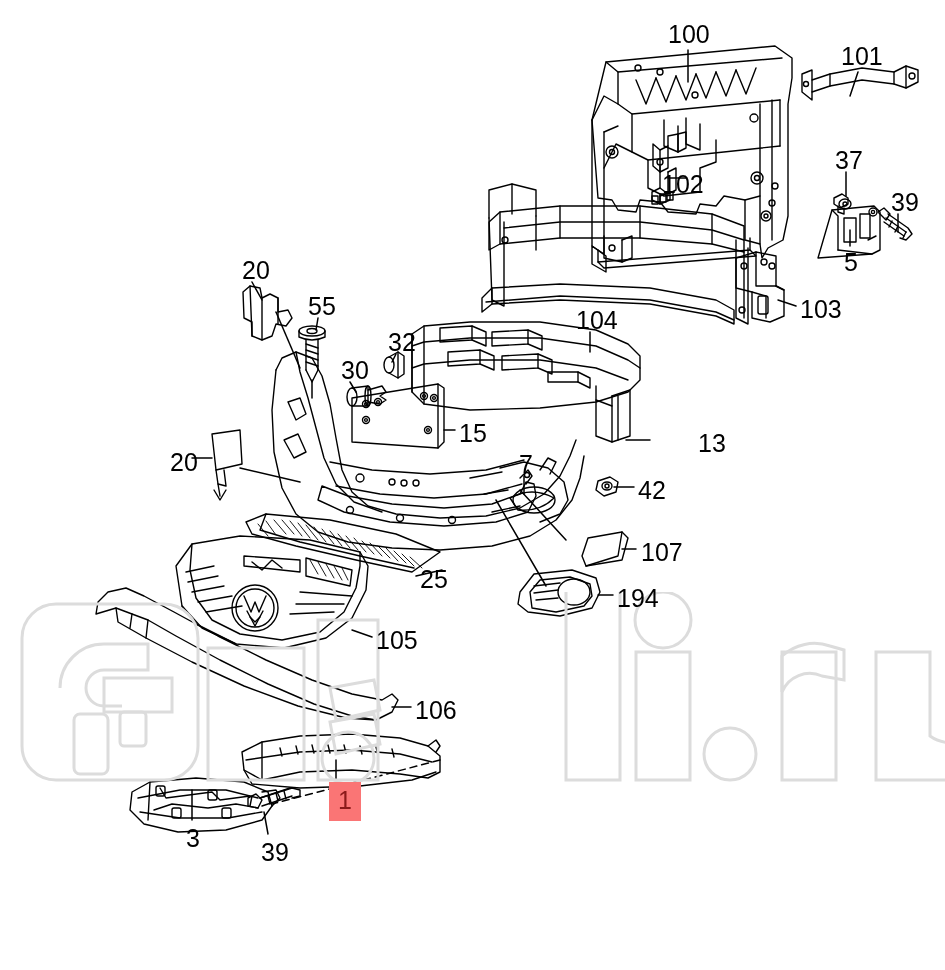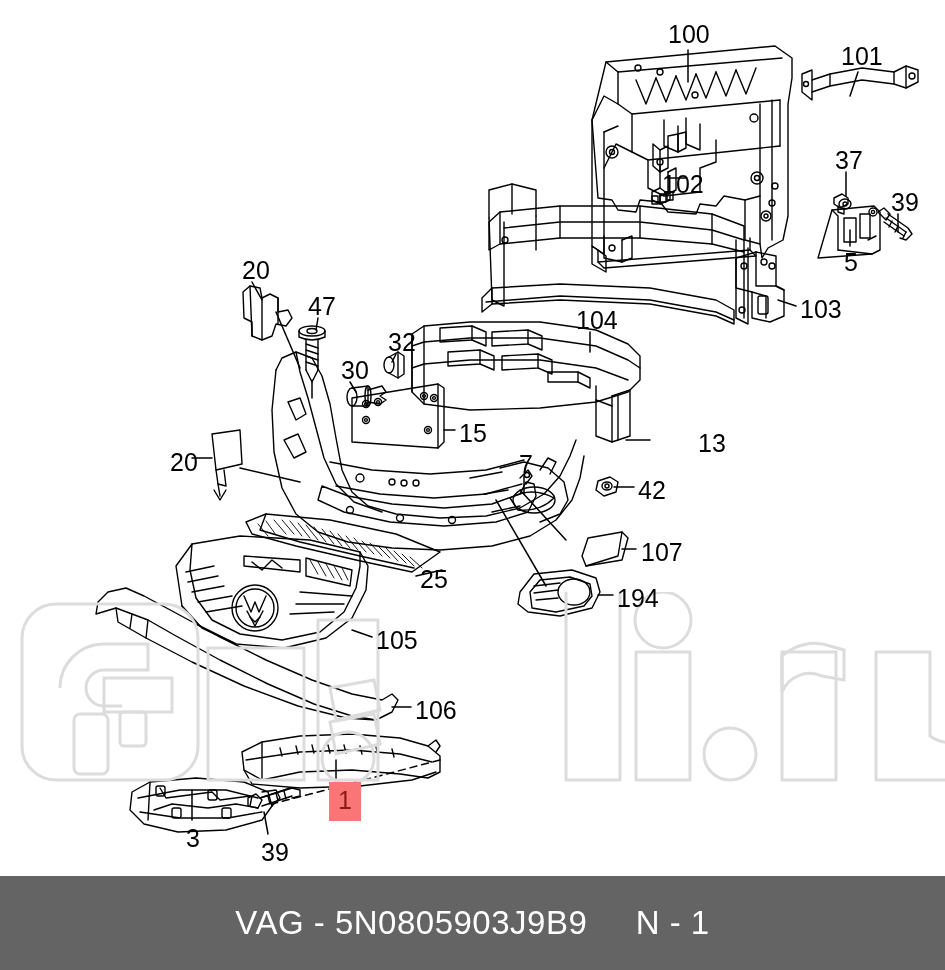--- a/index.html
+++ b/index.html
@@ -10,20 +10,21 @@
   }
   body {
     font-family: "Liberation Sans", sans-serif;
   }
   #page {
     position: relative;
     width: 945px;
     height: 970px;
     background: #ffffff;
     overflow: hidden;
+    border-radius: 24px;
   }
   
   #diagram-area {
     position: absolute;
     left: 0; top: 0;
     width: 945px;
     height: 876px;
     background: #ffffff;
     overflow: hidden;
   }
@@ -518,35 +519,32 @@
     <div class="callout" style="left:668px;  top:22px;">100</div>
     <div class="callout" style="left:841px;  top:44px;">101</div>
     <div class="callout" style="left:662px;  top:172px;">102</div>
     <div class="callout" style="left:835px;  top:148px;">37</div>
     <div class="callout" style="left:891px;  top:190px;">39</div>
     <div class="callout" style="left:844px;  top:250px;">5</div>
     <div class="callout" style="left:800px;  top:297px;">103</div>
     <div class="callout" style="left:576px;  top:308px;">104</div>
     <div class="callout" style="left:654px;  top:431px;margin-left:44px;">13</div>
     <div class="callout" style="left:242px;  top:258px;">20</div>
-    <div class="callout" style="left:308px;  top:294px;">47</div>
+    <div class="callout" style="left:308px;  top:294px;">55</div>
     <div class="callout" style="left:341px;  top:358px;">30</div>
     <div class="callout" style="left:388px;  top:330px;">32</div>
     <div class="callout" style="left:459px;  top:421px;">15</div>
     <div class="callout" style="left:170px;  top:450px;">20</div>
     <div class="callout" style="left:519px;  top:452px;">7</div>
     <div class="callout" style="left:638px;  top:478px;">42</div>
     <div class="callout" style="left:641px;  top:540px;">107</div>
     <div class="callout" style="left:617px;  top:586px;">194</div>
     <div class="callout" style="left:420px;  top:567px;">25</div>
     <div class="callout" style="left:376px;  top:628px;">105</div>
     <div class="callout" style="left:415px;  top:698px;">106</div>
     <div class="callout hl" style="left:329px; top:782px;">1</div>
     <div class="callout" style="left:186px;  top:826px;">3</div>
     <div class="callout" style="left:261px;  top:840px;">39</div>
 
   </div>
 
-  <div id="footer-bar">
-    <span id="footer-text">VAG - 5N0805903J9B9     N - 1</span>
-  </div>
 
 </div>
 
 </body></html>

